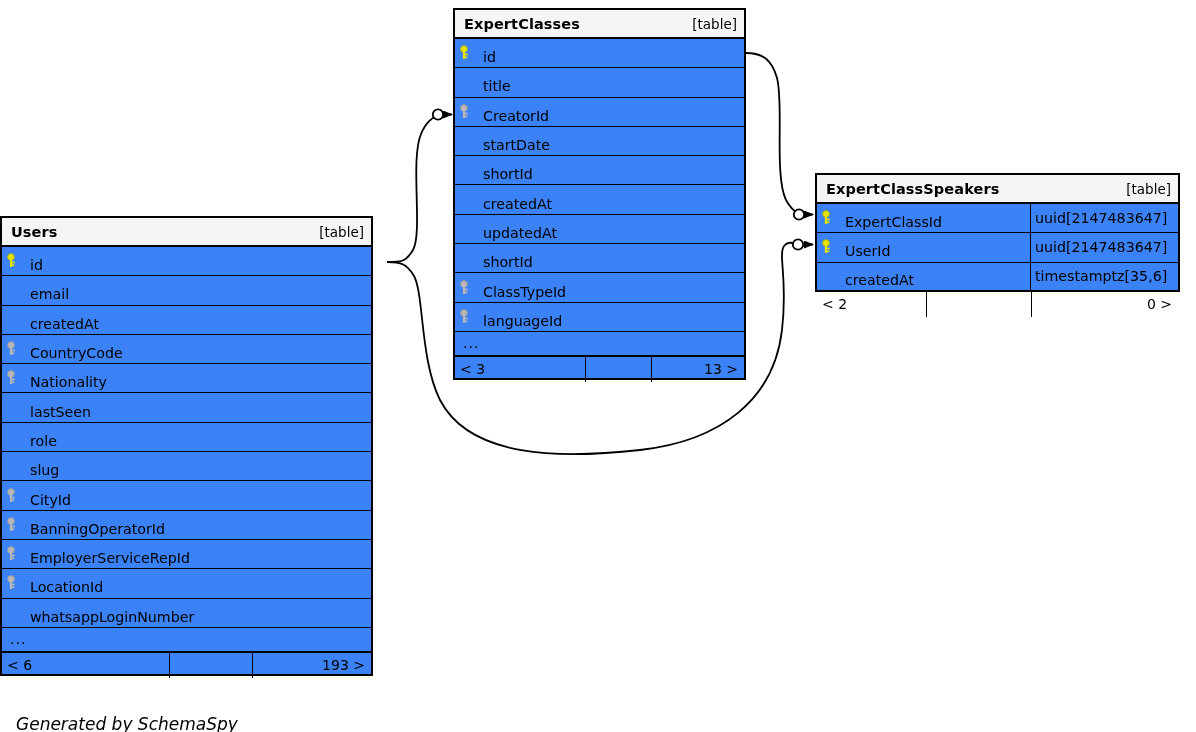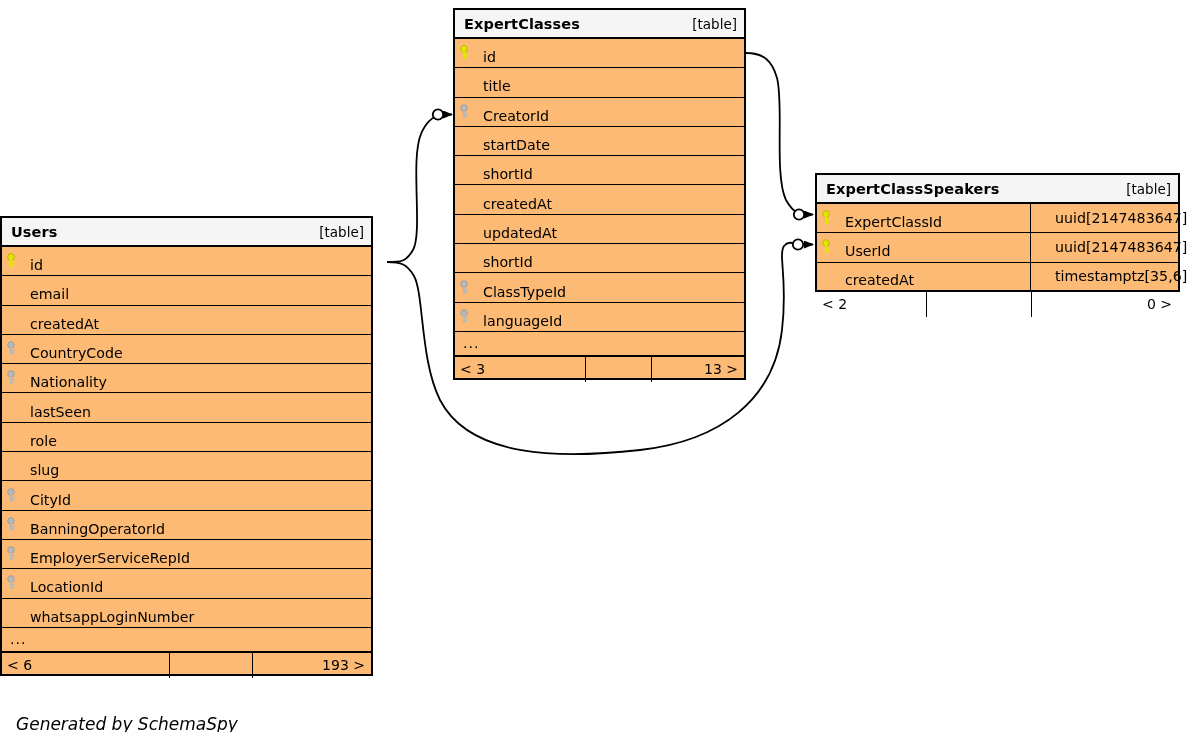--- a/index.html
+++ b/index.html
@@ -28,21 +28,21 @@
     left: 0; top: 0;
     width: 1196px;
     height: 732px;
     pointer-events: none;
     z-index: 1;
   }
 
   .table-node {
     position: absolute;
     box-sizing: border-box;
-    background: #fdba74;
+    background: #3b82f6;
     border: 2px solid #000000;
     z-index: 2;
   }
 
   .tbl-header {
     display: flex;
     align-items: center;
     justify-content: space-between;
     background: #f5f5f5;
     border-bottom: 2px solid #000000;
@@ -77,21 +77,21 @@
     padding-left: 8px;
     font-size: 14.2px;
     white-space: nowrap;
     overflow: hidden;
     margin-top: 8px;
   }
   .col-type {
     flex: 0 0 auto;
     display: flex;
     align-items: center;
-    padding-left: 24px;
+    padding-left: 4px;
     font-size: 14.2px;
     white-space: nowrap;
     border-left: 1.6px solid #000000;
     box-sizing: border-box;
   }
 
   .key-slot {
     width: 20px;
     min-width: 20px;
     display: flex;

